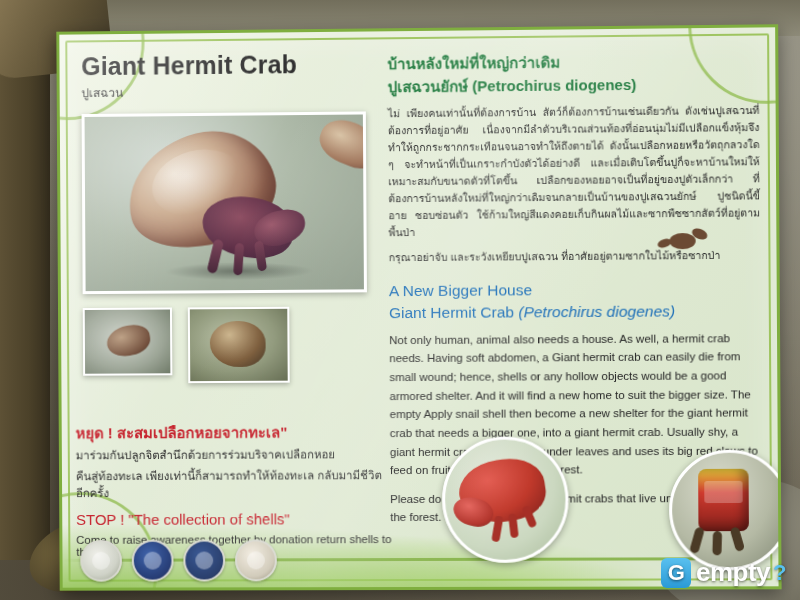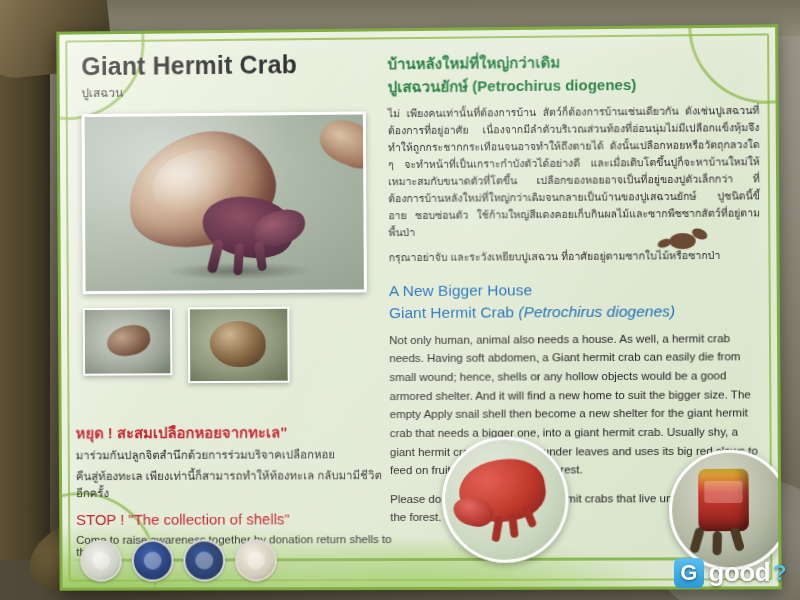--- a/index.html
+++ b/index.html
@@ -577,17 +577,17 @@
       <div class="can-shell"></div>
       <div class="can-leg a"></div>
       <div class="can-leg b"></div>
       <div class="can-leg c"></div>
     </div>
 
   </div>
 
   <div class="watermark">
     <span class="g">G</span>
-    <span>good</span>
+    <span>empty</span>
     <span class="q">?</span>
   </div>
 
 </div>
 
 </body></html>

